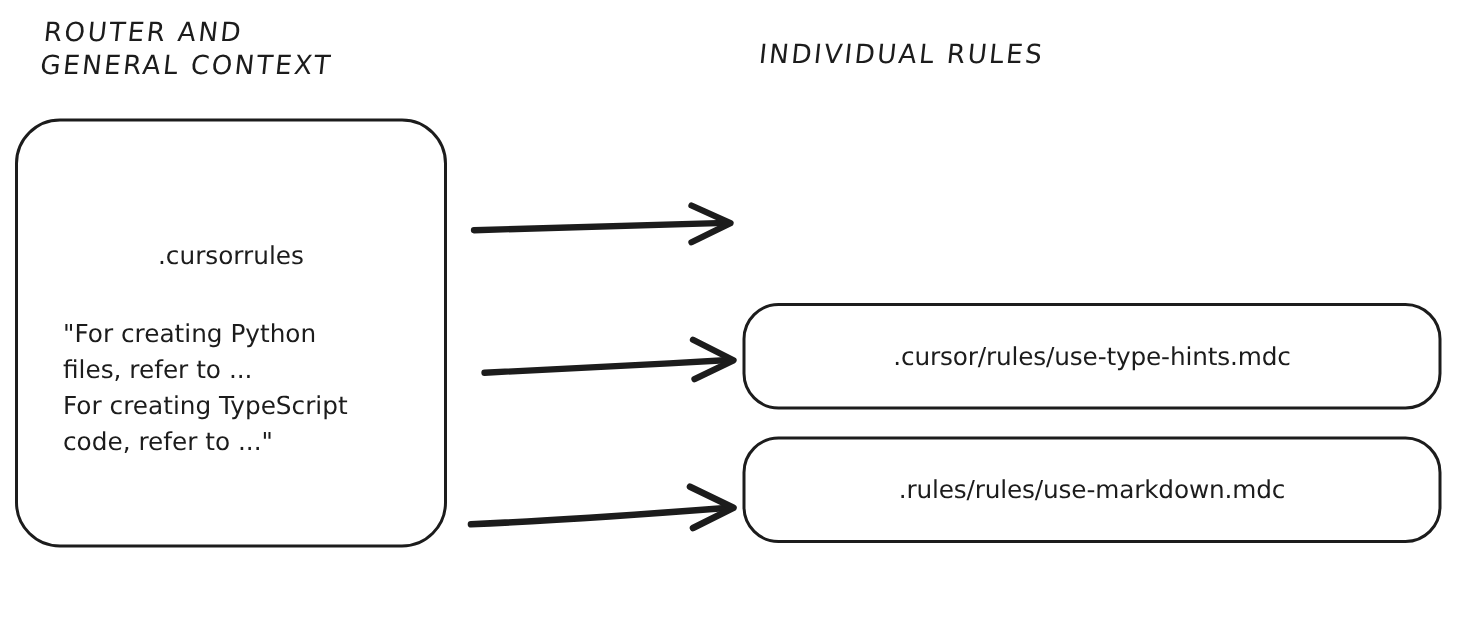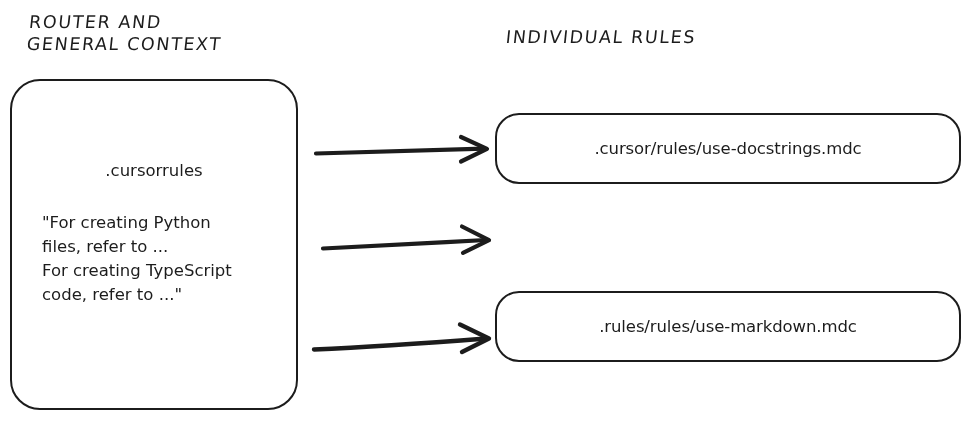--- a/index.html
+++ b/index.html
@@ -42,21 +42,21 @@
     position: absolute;
     box-sizing: border-box;
     background: #ffffff;
     border: 2.6px solid #1c1c1c;
     border-radius: 26px;
   }
   #router-box {
     left: 10px;
     top: 79px;
     width: 288px;
-    height: 331px;
+    height: 286px;
     border-radius: 30px;
   }
   .rule-box {
     left: 495px;
     width: 466px;
     height: 71px;
     border-radius: 24px;
   }
   #rule-box-0 { top: 113px; }
   #rule-box-1 { top: 202px; }
@@ -117,24 +117,24 @@
   <div class="hand heading" id="heading-right" style="white-space: pre;">INDIVIDUAL RULES</div>
 
   <div class="box" id="router-box">
     <div class="hand" id="router-title">.cursorrules</div>
     <div class="hand" id="router-body">"For creating Python
 files, refer to ...
 For creating TypeScript
 code, refer to ..."</div>
   </div>
 
-  <div class="box rule-box" id="rule-box-0">
-    <div class="hand rule-label">.cursor/rules/use-docstrings.mdc</div>
+
+  <div class="box rule-box" id="rule-box-1">
+    <div class="hand rule-label">.cursor/rules/use-type-hints.mdc</div>
   </div>
-
 
   <div class="box rule-box" id="rule-box-2">
     <div class="hand rule-label">.rules/rules/use-markdown.mdc</div>
   </div>
 
   <svg id="arrows" viewBox="0 0 978 421">
 
     <g>
       <path d="M316,153.5 C360,152.2 420,150.6 484,148.6" fill="none" stroke="#1c1c1c" stroke-width="4.2" stroke-linecap="round"></path>
       <path d="M461,137 L487,148.8 L461,161.5" fill="none" stroke="#1c1c1c" stroke-width="4.2" stroke-linecap="round" stroke-linejoin="round"></path>

